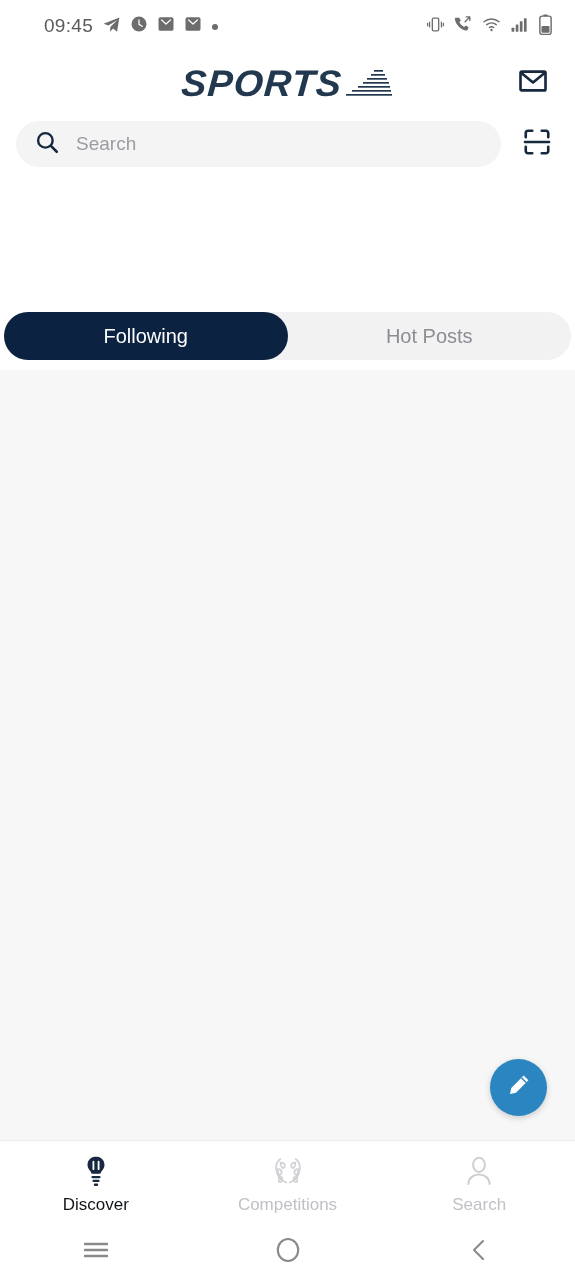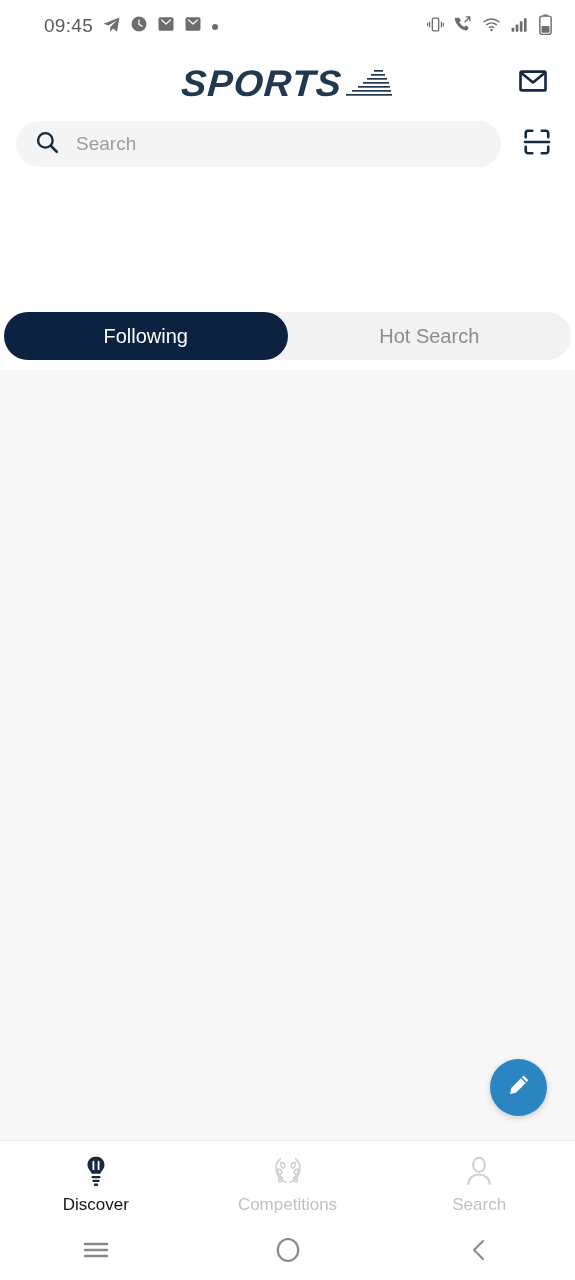--- a/index.html
+++ b/index.html
@@ -310,21 +310,21 @@
   </div>
 
   <div class="header-gap"></div>
 
   <div class="tabs-row">
     <div class="segmented">
       <div class="seg-tab active">
         <span>Following</span>
       </div>
       <div class="seg-tab">
-        <span>Hot Search</span>
+        <span>Hot Posts</span>
       </div>
     </div>
   </div>
 
   <div class="feed">
     <div class="fab">
       <span>
         <svg width="27" height="27" viewBox="0 0 24 24">
           <path d="M16.6 3.2l4.2 4.2-11 11-5.4 1.2 1.2-5.4z" fill="#ffffff"></path>
           <path d="M14.6 5.2l4.2 4.2" stroke="#2b85c0" stroke-width="1.3"></path>

